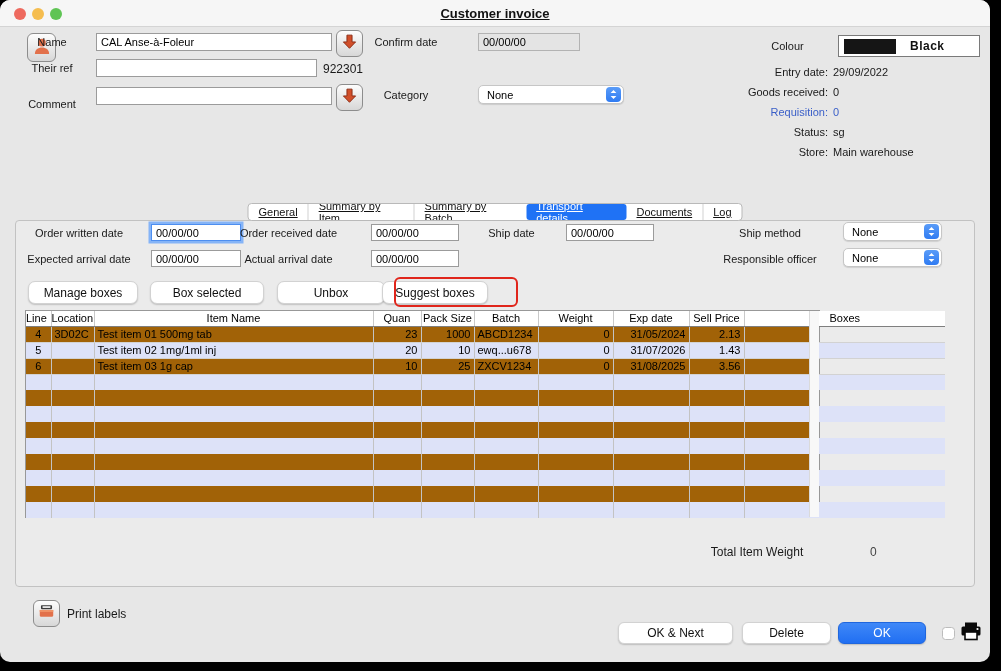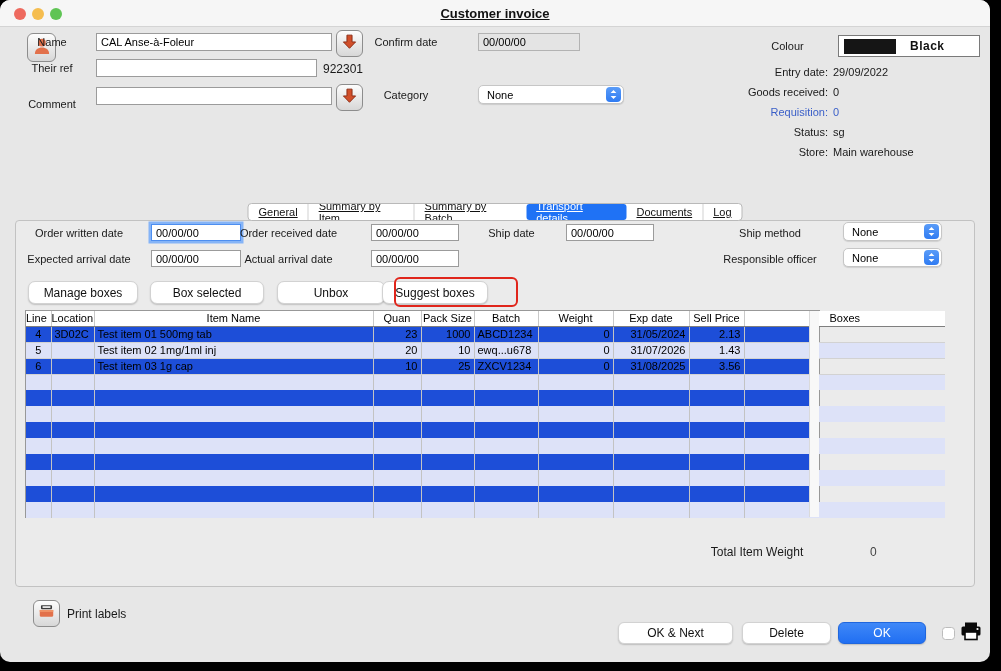--- a/index.html
+++ b/index.html
@@ -43,21 +43,21 @@
   .tabbar { position:absolute; top:203px; left:50%; transform:translateX(-50%); display:flex; height:18px;
             background:#fff; border:1px solid #b9b9b9; border-radius:4px; overflow:hidden; align-items:stretch; }
   .tab { font-size:11px; color:#111; padding:0 10px; display:flex; align-items:center; border-left:1px solid #d2d2d2;text-decoration:underline; }
   .tab:first-child { border-left:none; }
   .tab.active { background:#1f72f5; color:#fff; border-left:none; border-radius:3px; }
   .tab.active + .tab { border-left:none; }
   
   .panel { position:absolute; left:15px; top:220px; width:960px; height:367px; background:#ebebeb;
            border:1px solid #c2c2c2; border-radius:4px; }
   
-  .table-wrap { position:absolute; left:25px; top:310px; width:795px; height:208px; background:#1d4ed8;
+  .table-wrap { position:absolute; left:25px; top:310px; width:795px; height:208px; background:#a16207;
                 border:1px solid #989898; }
   table { border-collapse:collapse; table-layout:fixed; width:919px; font-size:11px; }
   th { font-weight:normal; height:15px; background:#fff; border-bottom:1px solid #7f7f7f;
        border-right:1px solid #c9c9c9; text-align:center; overflow:hidden; white-space:nowrap; }
   td { height:16px; border-right:1px solid #c3c3c3; padding:0 3px; overflow:hidden; white-space:nowrap; }
   th:last-child, td:last-child { border-right:none; }
   tr.data td { border-bottom:1px solid #d2d2d2; }
   tr:nth-child(even) { background:#dde2f8; }
   th.al, td.al { text-align:left; } td.ar { text-align:right; } td.ac { text-align:center; }
   .vscroll { position:absolute; right:0; top:0; bottom:0; width:10px; background:#f8f8f8;

